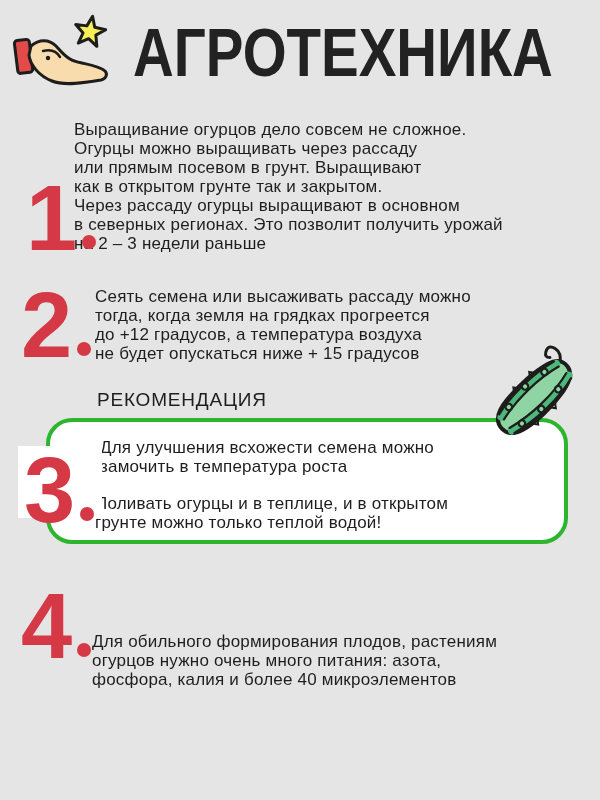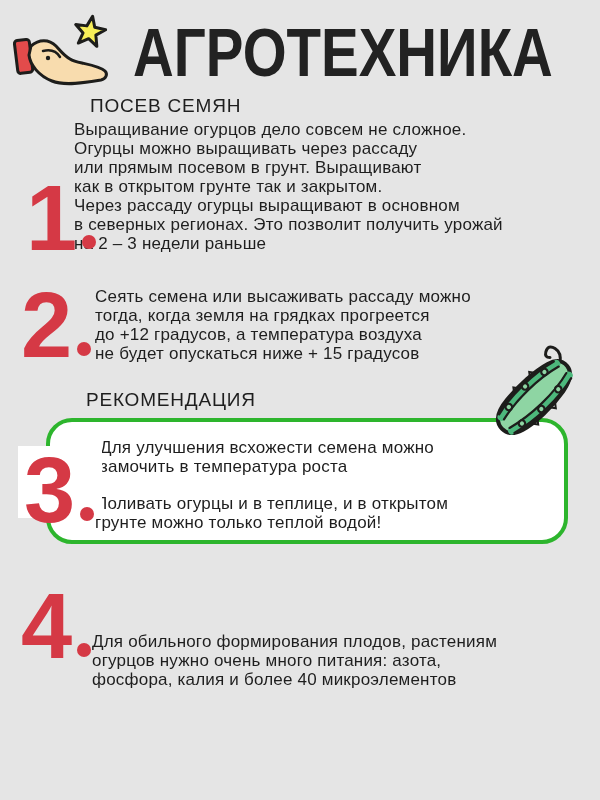--- a/index.html
+++ b/index.html
@@ -61,21 +61,20 @@
       <path class="star" d="M78,6 L82,16.5 L93.2,17.1 L84.5,24.1 L87.4,34.9 L78,28.8 L68.6,34.9 L71.5,24.1 L62.8,17.1 L74,16.5 Z" transform="rotate(10 78 21)"></path>
       <rect class="cuff" x="4" y="30" width="15" height="33" rx="3" transform="rotate(-7 11 46)"></rect>
       <path class="skin" d="M19,36 C27,29 37,29 44,36 C48,40 51,45 58,49 C61,51 65,52 70,53 C79,55 89,57 93,61 C96,64 94,69 89,70 C72,73 52,76 40,71 C27,66 18,55 17,45 Z"></path>
       <path class="ink" stroke-width="2.5" d="M31,41 C39,39 45,42 48,47"></path>
       <circle cx="36" cy="48" r="2.2" fill="#1d1d1b"></circle>
     </svg>
   </div>
 
   <h1 class="abs title" style="left:133px;top:18px;margin:0">АГРОТЕХНИКА</h1>
 
-  <h2 class="abs h" style="left:90px;top:95px">ПОСЕВ СЕМЯН</h2>
   <p class="abs p" style="left:74px;top:120px">Выращивание огурцов дело совсем не сложное.
 Огурцы можно выращивать через рассаду
 или прямым посевом в грунт. Выращивают
 как в открытом грунте так и закрытом.
 Через рассаду огурцы выращивают в основном
 в северных регионах. Это позволит получить урожай
 на 2 – 3 недели раньше</p>
   <div class="abs num" style="left:26px;top:172px">
     <span class="digit">1</span>
     <span class="num-dot"></span>
@@ -83,21 +82,21 @@
 
   <p class="abs p" style="left:95px;top:287px">Сеять семена или высаживать рассаду можно
 тогда, когда земля на грядках прогреется
 до +12 градусов, а температура воздуха
 не будет опускаться ниже + 15 градусов</p>
   <div class="abs num" style="left:21px;top:279px">
     <span class="digit">2</span>
     <span class="num-dot"></span>
   </div>
 
-  <h2 class="abs h" style="left:86px;top:389px">РЕКОМЕНДАЦИЯ</h2>
+  <h2 class="abs h" style="left:97px;top:389px">РЕКОМЕНДАЦИЯ</h2>
   <div class="abs reco-box" style="left:46px;top:418px"></div>
   <p class="abs p narrow" style="left:100px;top:438px">Для улучшения всхожести семена можно
 замочить в температура роста</p>
   <p class="abs p narrow" style="left:95px;top:494px">Поливать огурцы и в теплице, и в открытом
 грунте можно только теплой водой!</p>
   <div class="abs white-patch" style="left:18px;top:446px;width:84px;height:72px"></div>
   <div class="abs num" style="left:24px;top:444px">
     <span class="digit">3</span>
     <span class="num-dot"></span>
   </div>

